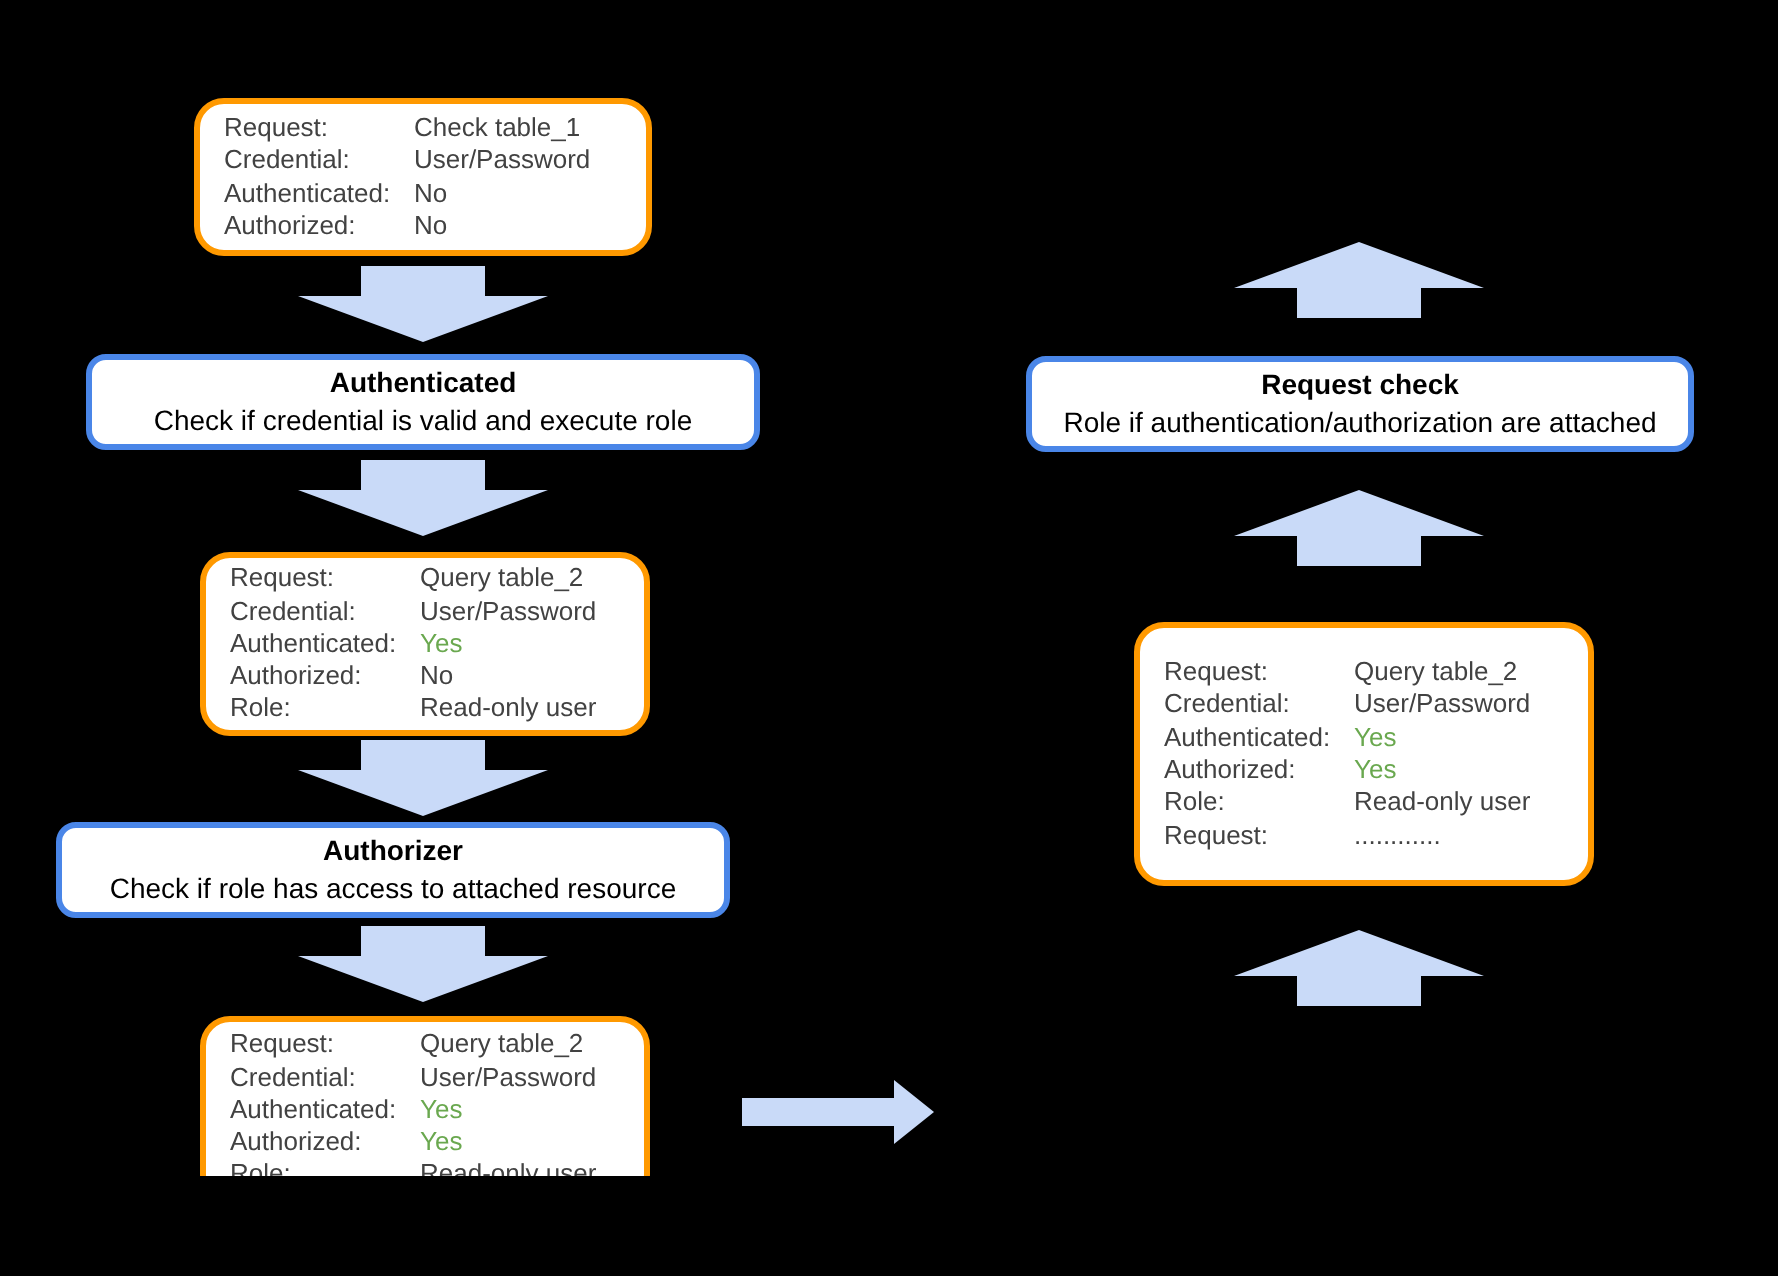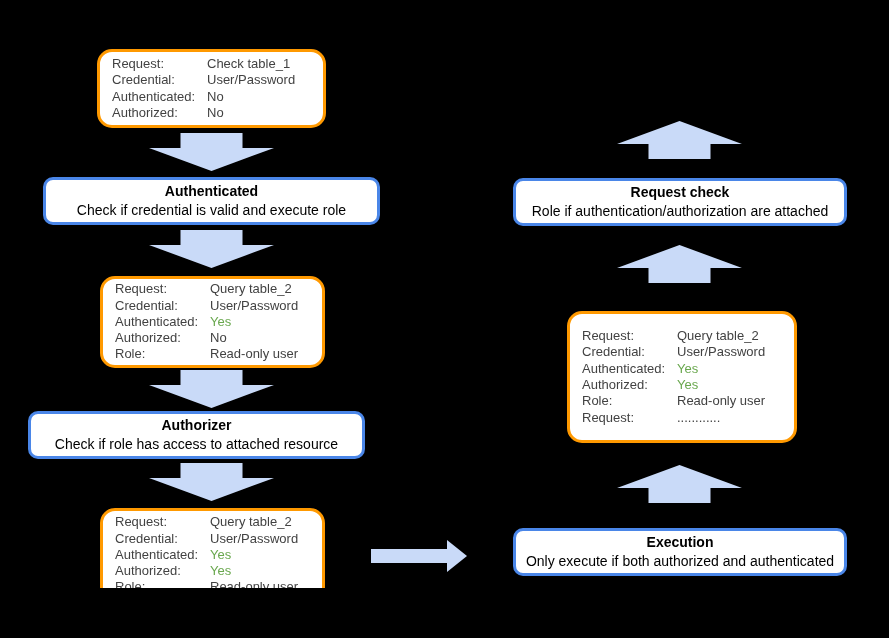--- a/index.html
+++ b/index.html
@@ -138,24 +138,20 @@
     <div class="row">
       <span class="lbl">Role:</span>
       <span class="val">Read-only user</span>
     </div>
   </div>
 
   <svg class="arrow" style="left:371px;top:540px" width="96" height="32">
     <polygon points="0,9 76,9 76,0 96,16 76,32 76,23 0,23"></polygon>
   </svg>
 
-  <div class="process-box" style="left:513px;top:528px;width:334px;height:48px">
-    <div class="title">Execution</div>
-    <div class="subtitle">Only execute if both authorized and authenticated</div>
-  </div>
 
   <svg class="arrow" style="left:617px;top:465px" width="125" height="38">
     <polygon points="62.5,0 125,23 93.5,23 93.5,38 31.5,38 31.5,23 0,23"></polygon>
   </svg>
 
   <div class="state-box" style="left:567px;top:311px;width:230px;height:132px">
     <div class="row">
       <span class="lbl">Request:</span>
       <span class="val">Query table_2</span>
     </div>

